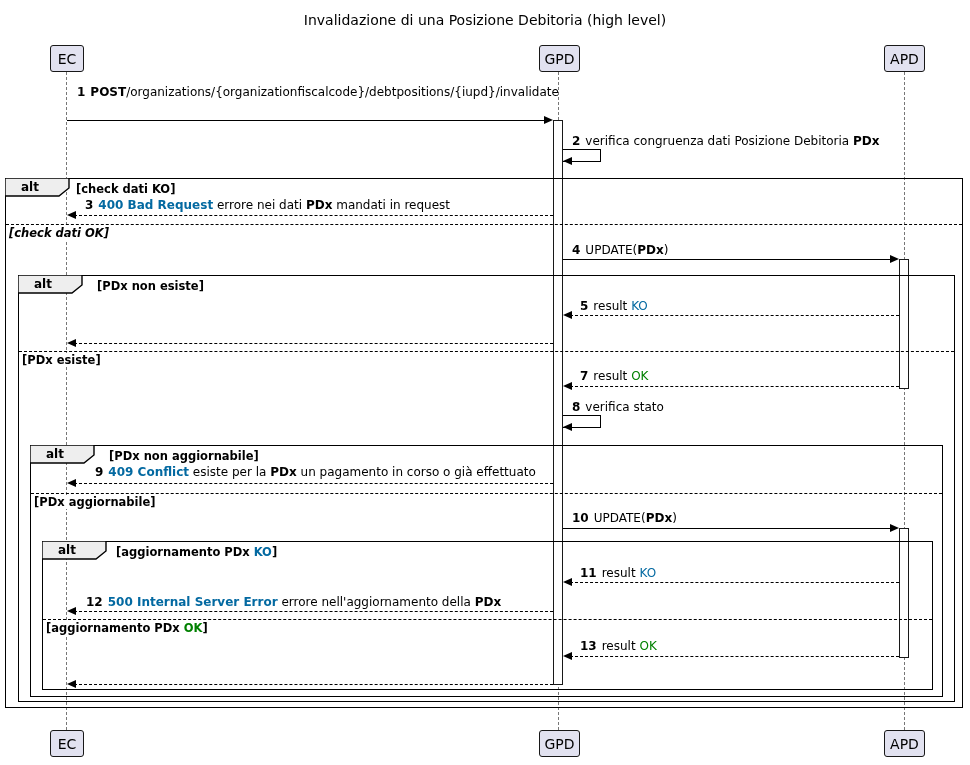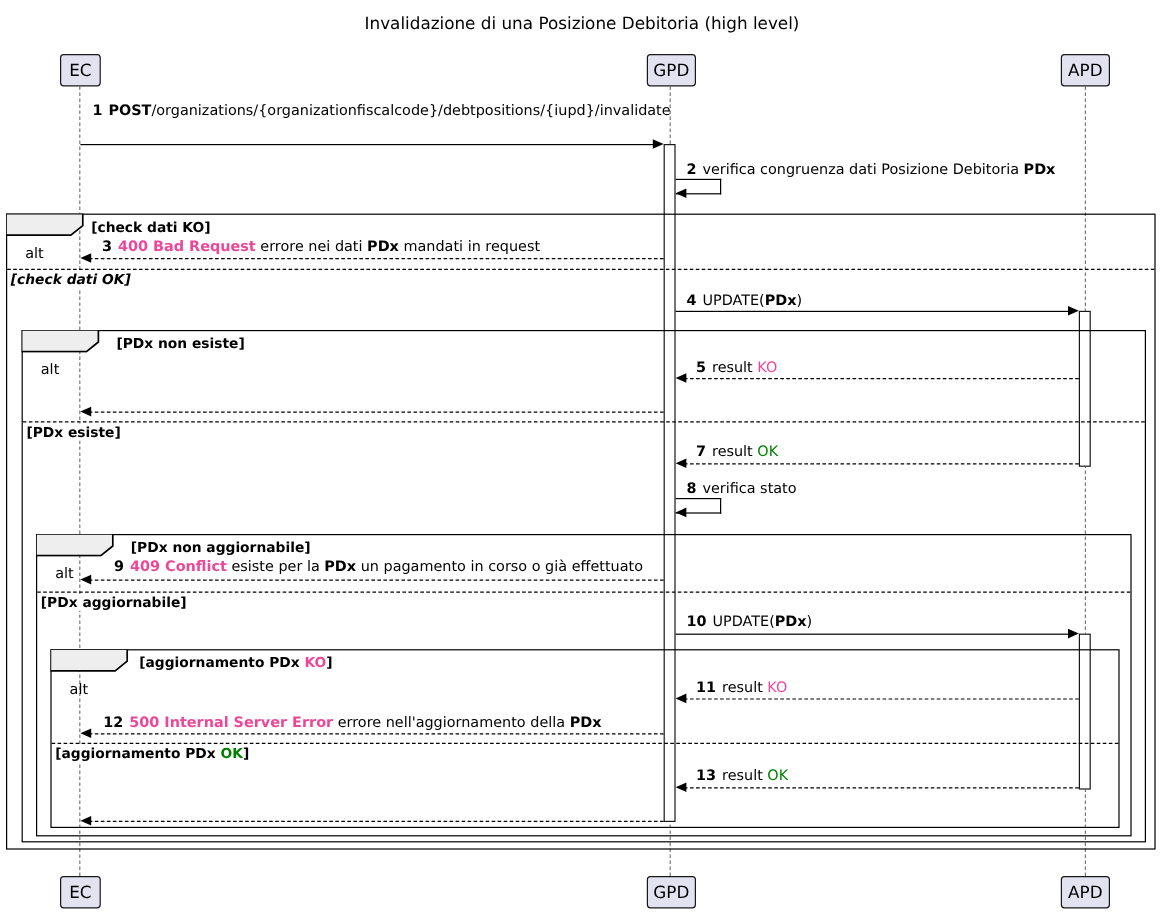--- a/index.html
+++ b/index.html
@@ -10,28 +10,28 @@
   }
   .title { position:absolute; left:0; top:12px; width:100%; text-align:center;
            font-size:14px; font-weight:normal; }
   .actor { position:absolute; background:#e2e2f0; border:1.5px solid #181818;
            border-radius:3px; display:flex; align-items:center; justify-content:center;
            font-size:14px; height:27px; box-sizing:border-box; }
   .lifeline { position:absolute; width:0; border-left:1px dashed #777; }
   .activation { position:absolute; width:8px; background:#fff; border:1px solid #181818; }
   .frag { position:absolute; border:1.6px solid #000; box-sizing:border-box; background:transparent; }
   .frag-tab { position:absolute; left:-1px; top:-1px; width:66px; height:19px; }
-  .frag-tab span { position:absolute; left:16px; top:2px; font-size:12px; font-weight:normal;margin-top:24px; }
+  .frag-tab span { position:absolute; left:16px; top:2px; font-size:12px; font-weight:bold; }
   .guard { position:absolute; top:3px; font-size:11.5px; font-weight:bold; white-space:nowrap; }
   .divider { position:absolute; left:0; right:0; height:0; border-top:1px dashed #000; }
   .else-label { position:absolute; left:3px; font-size:11.5px; font-weight:bold; white-space:nowrap; background:#fff; padding-right:2px; }
   .msg { position:absolute; font-size:12px; line-height:13px; white-space:nowrap; }
   .msg .num { font-weight:bold; margin-right:5px; }
   .b { font-weight:bold; }
-  .red { color:#ec4899; }
+  .red { color:#0369a1; }
   .green { color:#008000; }
   .mline { position:absolute; height:0; border-top:1.2px solid #000; }
   .dashed { border-top:1.2px dashed #000; }
   .head-r, .head-l { position:absolute; width:0; height:0;
       border-top:4px solid transparent; border-bottom:4px solid transparent; }
   .head-r { border-left:9px solid #000; }
   .head-l { border-right:9px solid #000; }
   .self-loop { position:absolute; border:1.2px solid #000; border-left:none; box-sizing:border-box; }
   .m1block { display:flex; align-items:center; }
   .m1lines { display:flex; }

